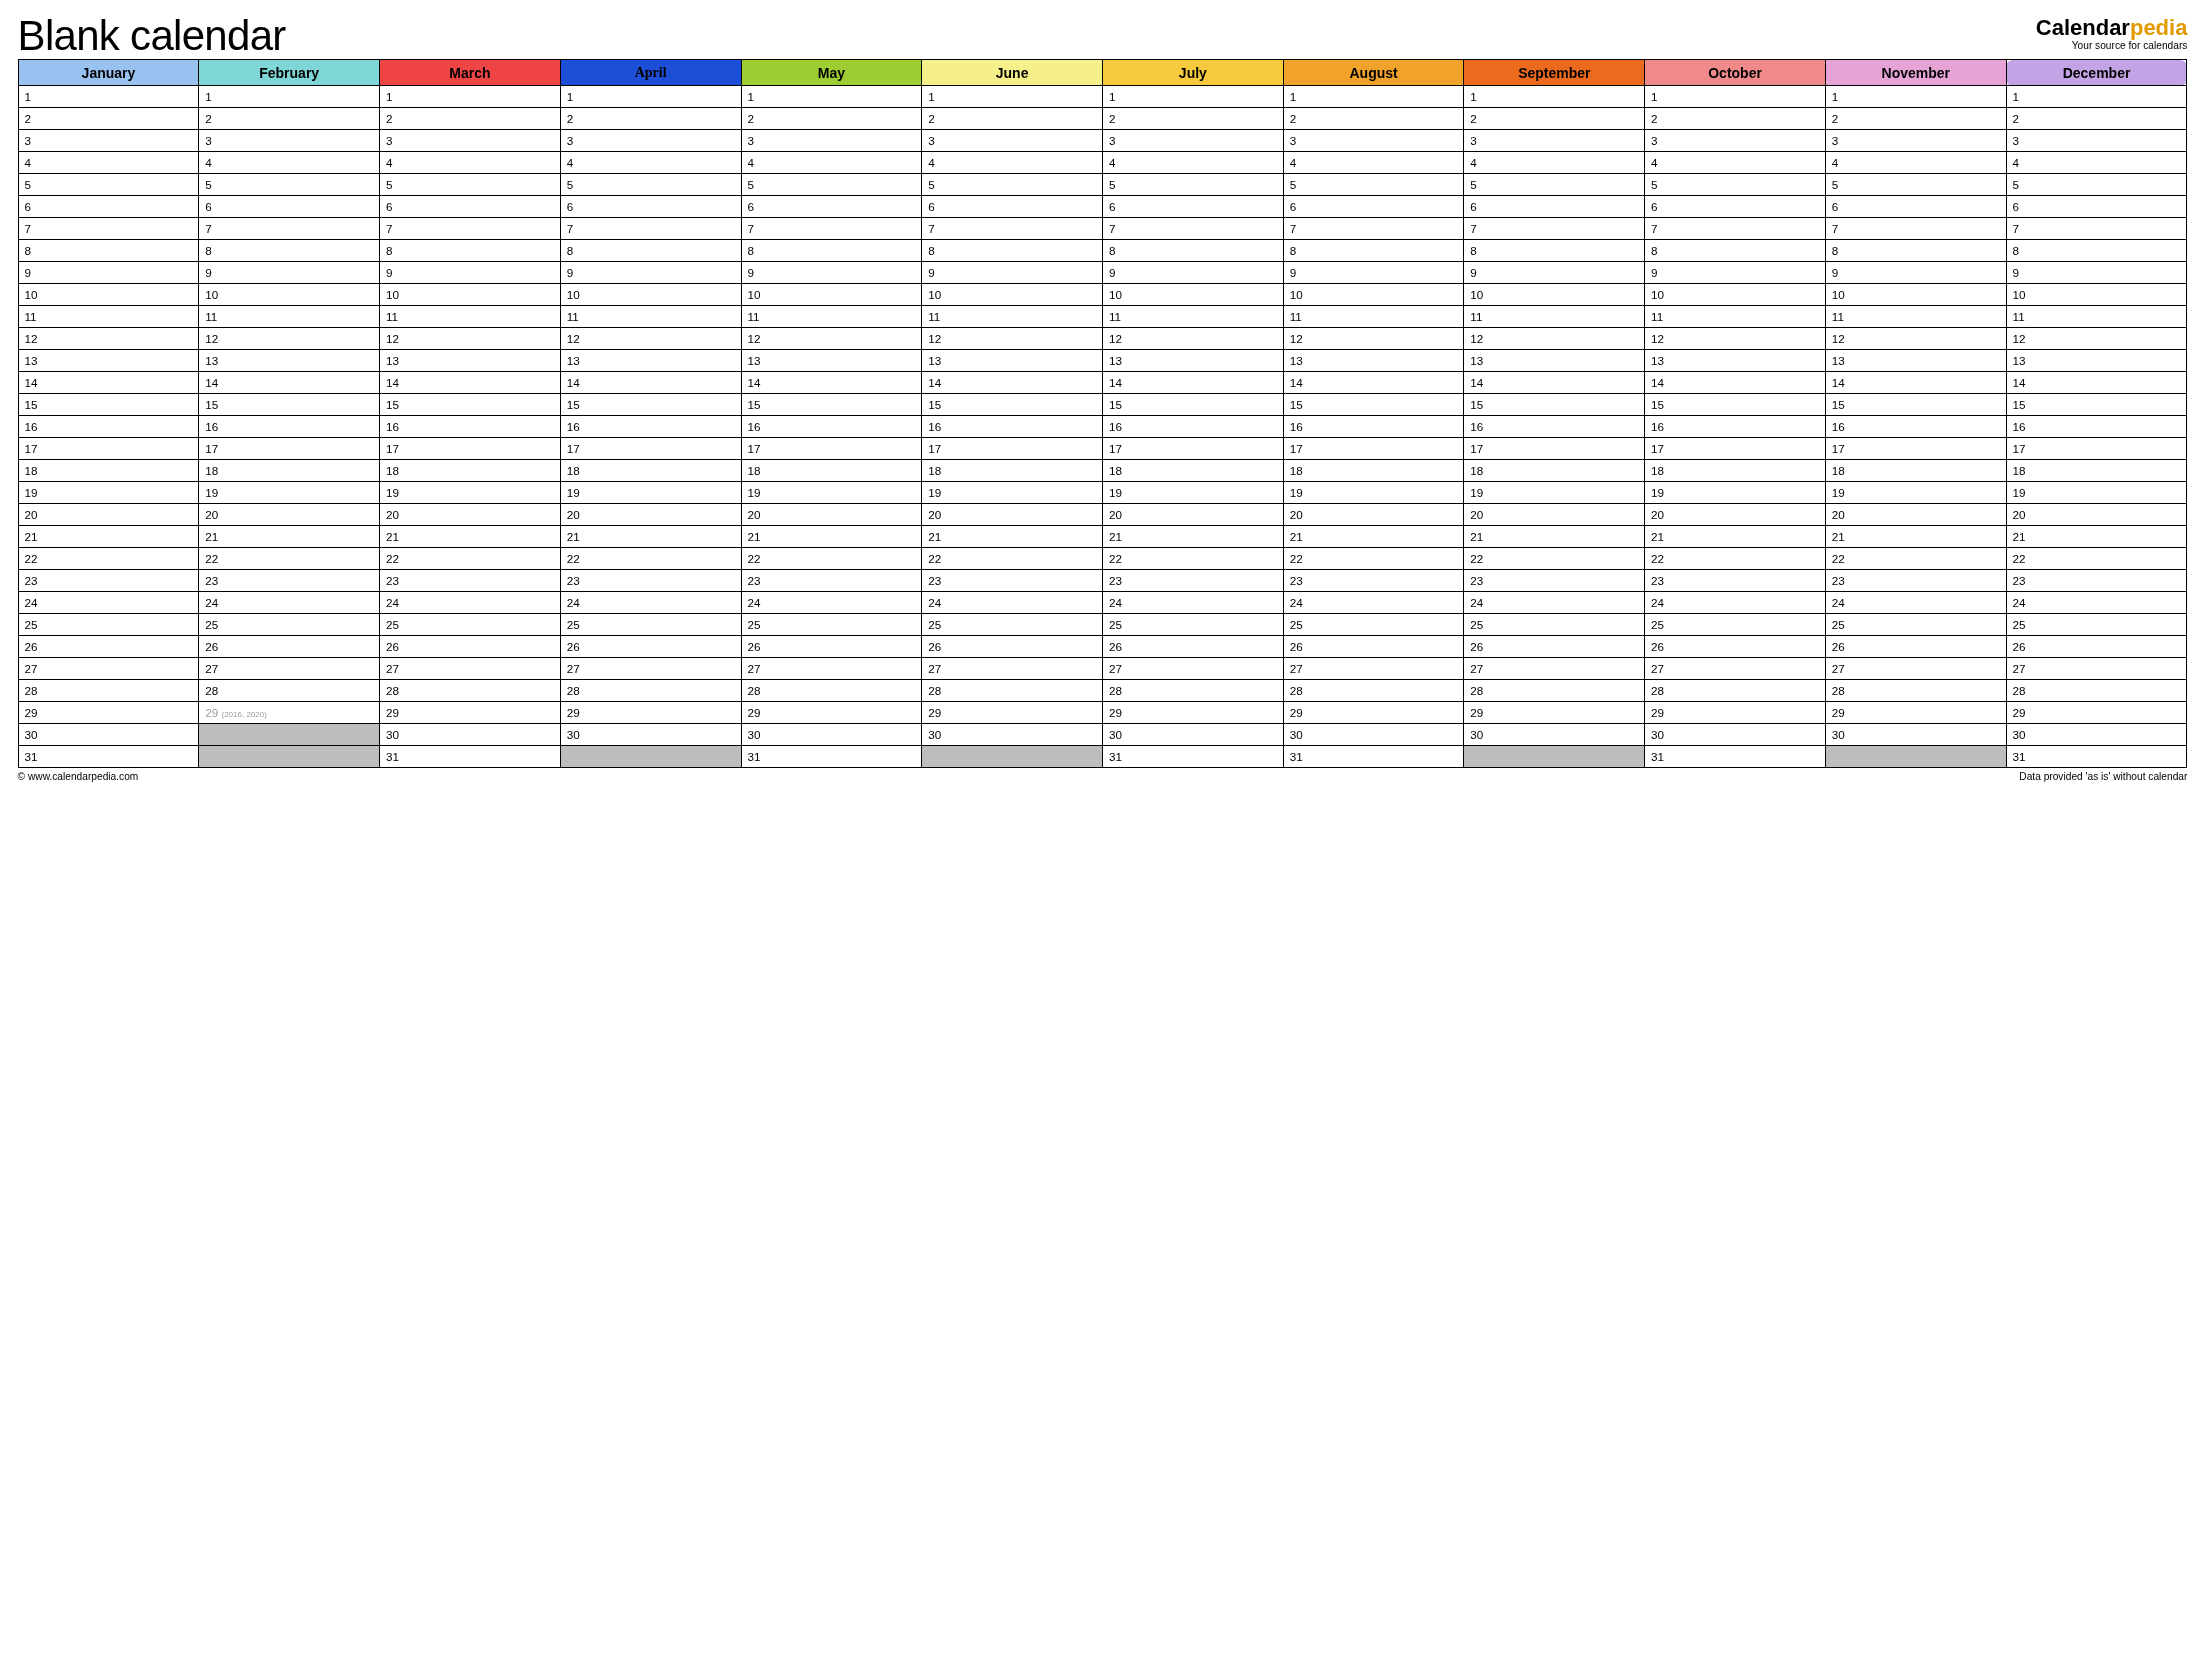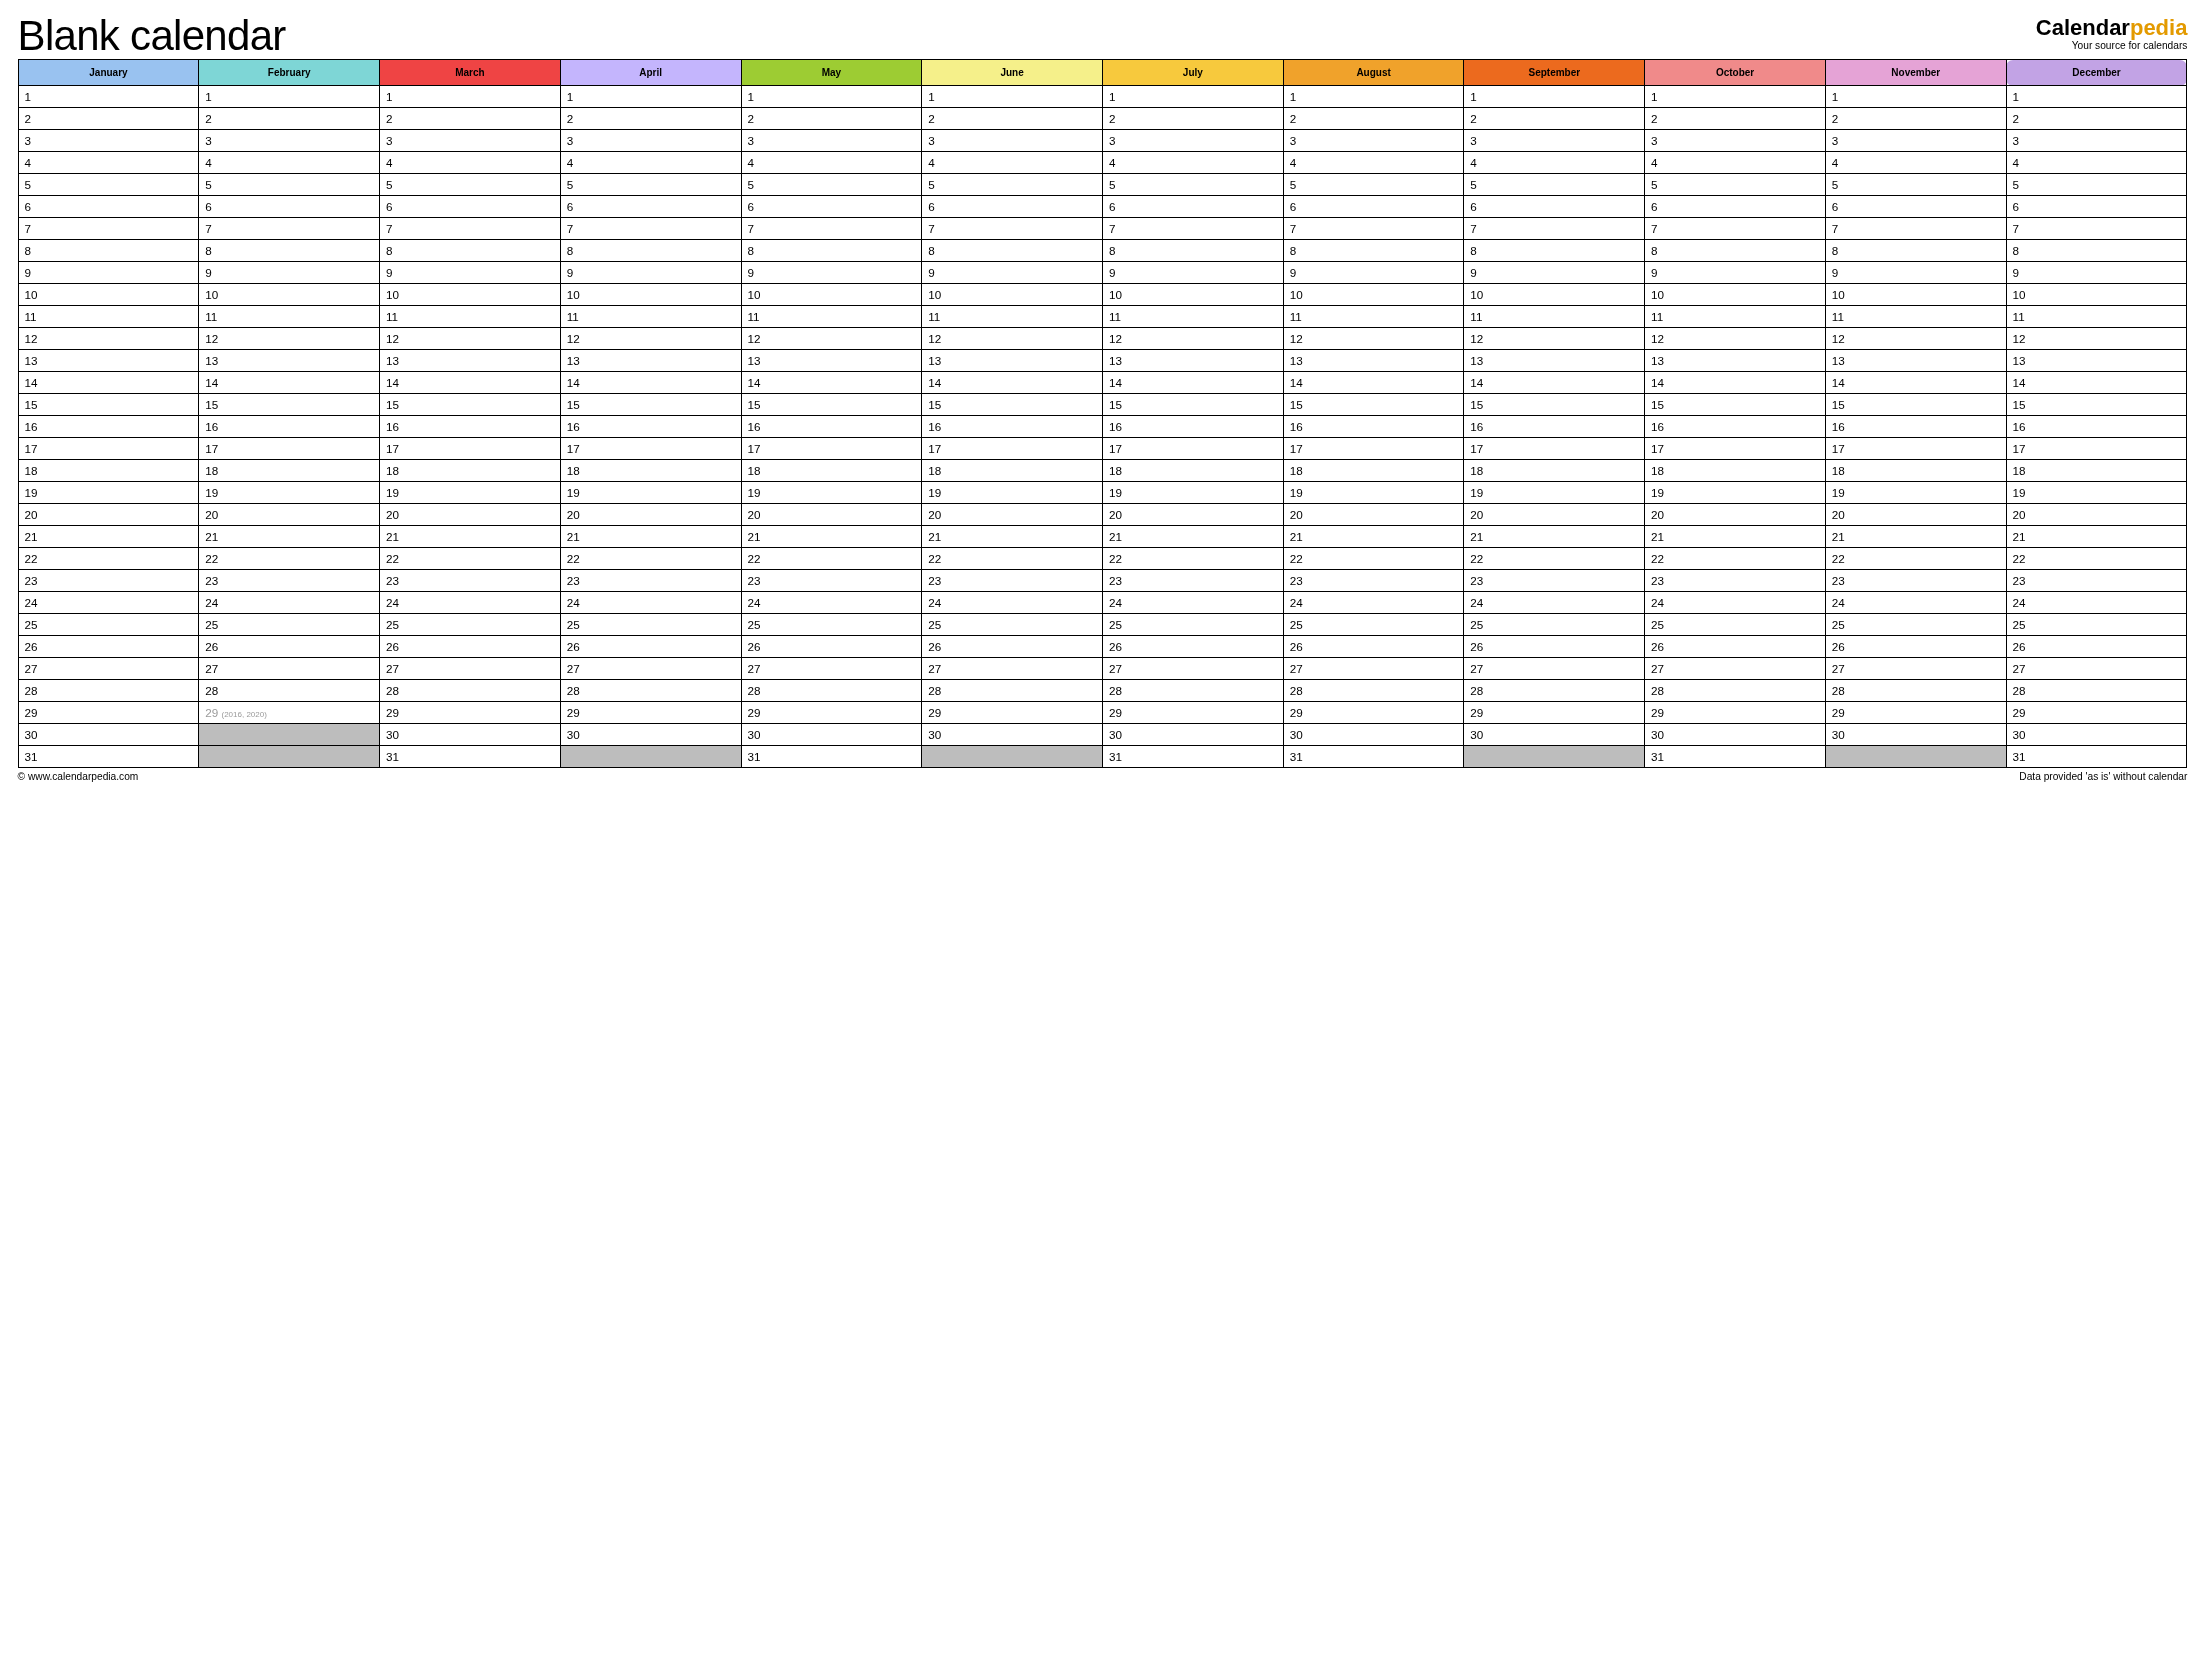--- a/index.html
+++ b/index.html
@@ -45,21 +45,21 @@
     border: 1.1px solid #000;
     font-size: 11.7px;
     text-align: left;
     padding: 2.9px 5.9px;
     height: 22px;
     vertical-align: middle;
   }
   th {
     font-weight: bold;
     text-align: center;
-    font-size: 10px;
+    font-size: 14px;
     height: 26px;
   }
   td.blank { background: #bdbdbd; }
   td.gray { color: #9a9a9a; }
   td .note { font-size: 8px; color: #9a9a9a; }
   .footer {
     display: flex;
     justify-content: space-between;
     font-size: 10.2px;
     margin-top: 2.9px;
@@ -77,21 +77,21 @@
     <div class="brand-tag">Your source for calendars</div>
   </div>
 </div>
 
 <table>
   <thead>
     <tr id="header-row">
         <th style="background: rgb(153, 194, 240);">January</th>
         <th style="background: rgb(126, 214, 214);">February</th>
         <th style="background: #ef4444;">March</th>
-        <th style="background: #c4b5fd;">April</th>
+        <th style="background: #1d4ed8; font-family: Liberation Serif, serif;">April</th>
         <th style="background: rgb(157, 204, 51);">May</th>
         <th style="background: rgb(245, 240, 138);">June</th>
         <th style="background: rgb(247, 201, 61);">July</th>
         <th style="background: rgb(240, 162, 43);">August</th>
         <th style="background: rgb(236, 106, 30);">September</th>
         <th style="background: rgb(240, 138, 138);">October</th>
         <th style="background: rgb(229, 163, 214);">November</th>
         <th style="background: rgb(194, 163, 229); border-radius: 7px;">December</th>
       </tr>
   </thead>

